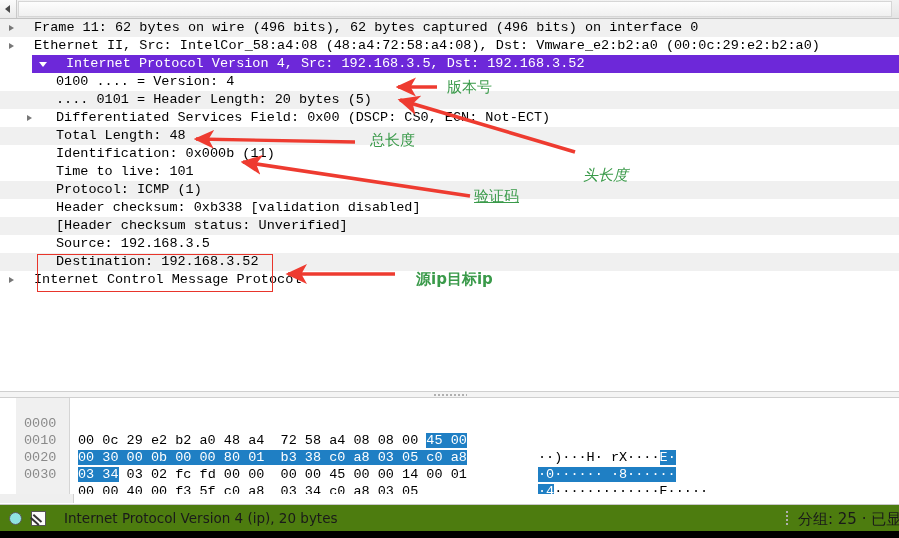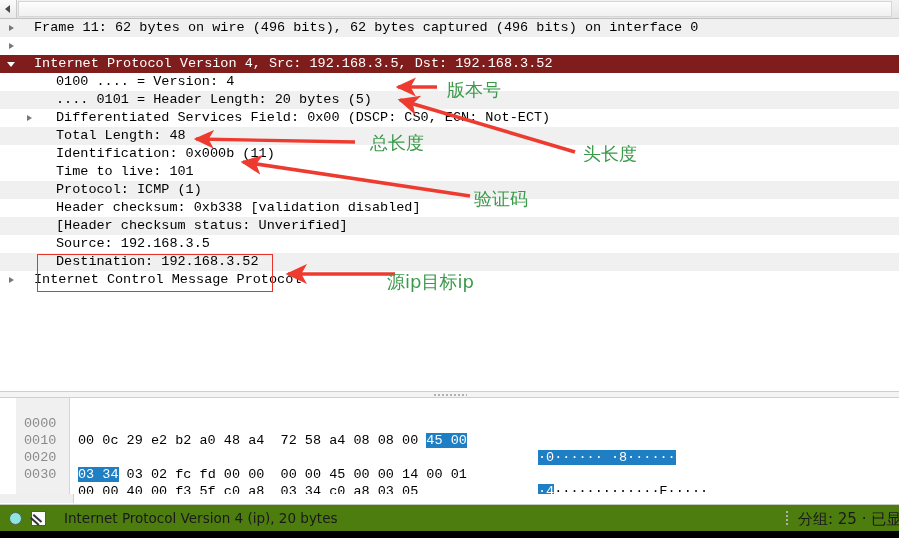--- a/index.html
+++ b/index.html
@@ -66,22 +66,23 @@
     white-space: nowrap;
     font-family: "Liberation Mono", "DejaVu Sans Mono", monospace;
     font-size: 13.5px;
     color: #000000;
     padding-left: 12px;
     box-sizing: border-box;
   }
   .tree-row.alt { background: #f0f0f0; }
   .tree-row.plain { background: #ffffff; }
   .tree-row.selected {
-    background: #7f1d1d;
+    background: #6d28d9;
     color: #ffffff;
+    margin-left: 32px;
   }
   .tree-row .twisty {
     position: absolute;
     top: 0;
     width: 14px;
     height: 18px;
     display: inline-block;
   }
   .tree-row .twisty .tri-right {
     position: absolute;
@@ -123,21 +124,21 @@
   #annotation-layer {
     position: absolute;
     left: 0; top: 0;
     width: 899px; height: 538px;
     pointer-events: none;
   }
   .anno-text {
     position: absolute;
     color: #3a9a4a;
     font-family: "DejaVu Sans", sans-serif;
-    font-size: 18px;
+    font-size: 15px;
     white-space: nowrap;
   }
 
   
   #pane-divider {
     position: absolute;
     left: 0; top: 391px;
     width: 899px; height: 7px;
     background: #f4f4f4;
     border-top: 1px solid #cfcfcf;
@@ -301,20 +302,21 @@
     <span class="twisty">
         <span class="tri-right"></span>
       </span>
     <span class="label">Frame 11: 62 bytes on wire (496 bits), 62 bytes captured (496 bits) on interface 0</span>
   </div>
 
   <div class="tree-row plain lvl0">
     <span class="twisty">
         <span class="tri-right"></span>
       </span>
+    <span class="label">Ethernet II, Src: IntelCor_58:a4:08 (48:a4:72:58:a4:08), Dst: Vmware_e2:b2:a0 (00:0c:29:e2:b2:a0)</span>
   </div>
 
   <div class="tree-row selected lvl0">
     <span class="twisty">
         <span class="tri-down"></span>
       </span>
     <span class="label">Internet Protocol Version 4, Src: 192.168.3.5, Dst: 192.168.3.52</span>
   </div>
 
   <div class="tree-row plain lvl1">
@@ -399,41 +401,42 @@
     <line x1="470" y1="196" x2="243" y2="162" stroke="#ee3b30" stroke-width="3.6" marker-end="url(#arrowhead)"></line>
   </g>
 
   <g>
     <line x1="395" y1="274" x2="288" y2="274" stroke="#ee3b30" stroke-width="3.6" marker-end="url(#arrowhead)"></line>
   </g>
 </svg>
 
 <div id="annotation-text-layer" style="position:absolute;left:0;top:0;width:899px;height:538px;pointer-events:none;">
   <span class="anno-text" style="left:447px; top:78px;">版本号</span>
-  <span class="anno-text" style="left:583px; top:142px;">头长度</span>
+  <span class="anno-text" style="left:583px; top:166px;font-style:italic;">头长度</span>
   <span class="anno-text" style="left:370px; top:131px;">总长度</span>
-  <span class="anno-text" style="left:474px; top:187px;">验证码</span>
-  <span class="anno-text" style="left:387px; top:270px;">源ip目标ip</span>
+  <span class="anno-text" style="left:474px; top:187px;text-decoration:underline;">验证码</span>
+  <span class="anno-text" style="left:416px; top:270px;font-weight:bold;">源ip目标ip</span>
 </div>
 
 <div id="pane-divider">
   <div class="grip"></div>
 </div>
 
 <div id="bytes-pane">
   <div id="bytes-gutter"></div>
 
   <div class="hexrow" style="top:0;">
     <span class="hex-offset">0000</span>
     <span class="hex-bytes"><span>00 0c 29 e2 b2 a0 48 a4  72 58 a4 08 08 00 </span><span class="sel">45 00</span></span>
     <span class="hex-ascii"><span>··)···H· rX····</span><span class="sel">E·</span></span>
   </div>
 
   <div class="hexrow" style="top:0;">
     <span class="hex-offset">0010</span>
+    <span class="hex-bytes"><span class="sel">00 30 00 0b 00 00 80 01  b3 38 c0 a8 03 05 c0 a8</span></span>
     <span class="hex-ascii"><span class="sel">·0······ ·8······</span></span>
   </div>
 
   <div class="hexrow" style="top:0;">
     <span class="hex-offset">0020</span>
     <span class="hex-bytes"><span class="sel">03 34</span><span> 03 02 fc fd 00 00  00 00 45 00 00 14 00 01</span></span>
     <span class="hex-ascii"><span class="sel">·4</span><span>·············E·····</span></span>
   </div>
 
   <div class="hexrow" style="top:0;">

